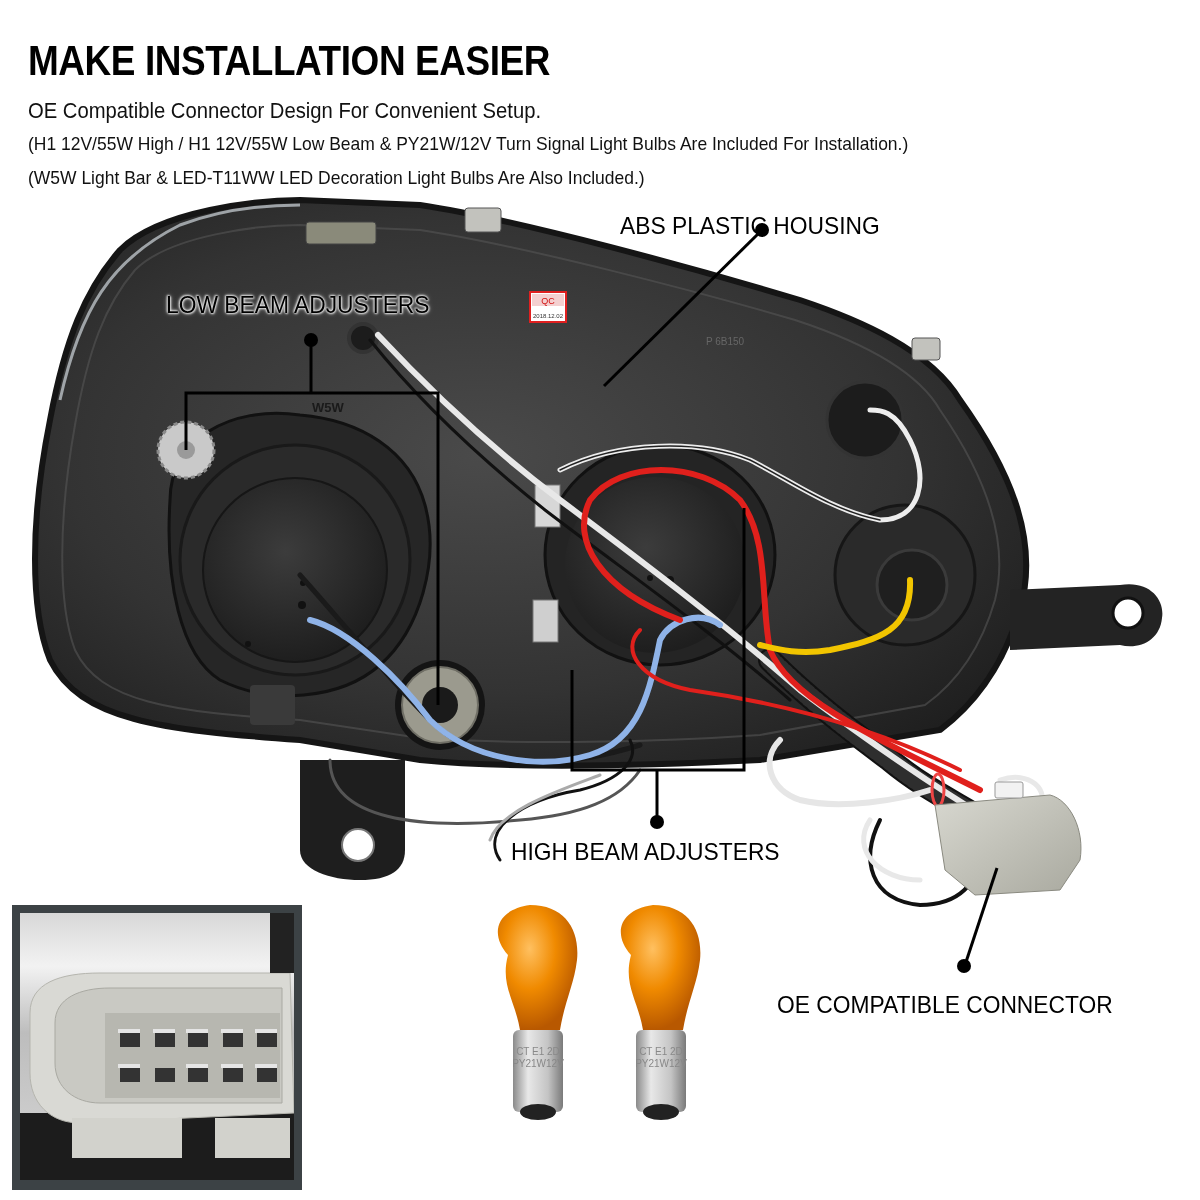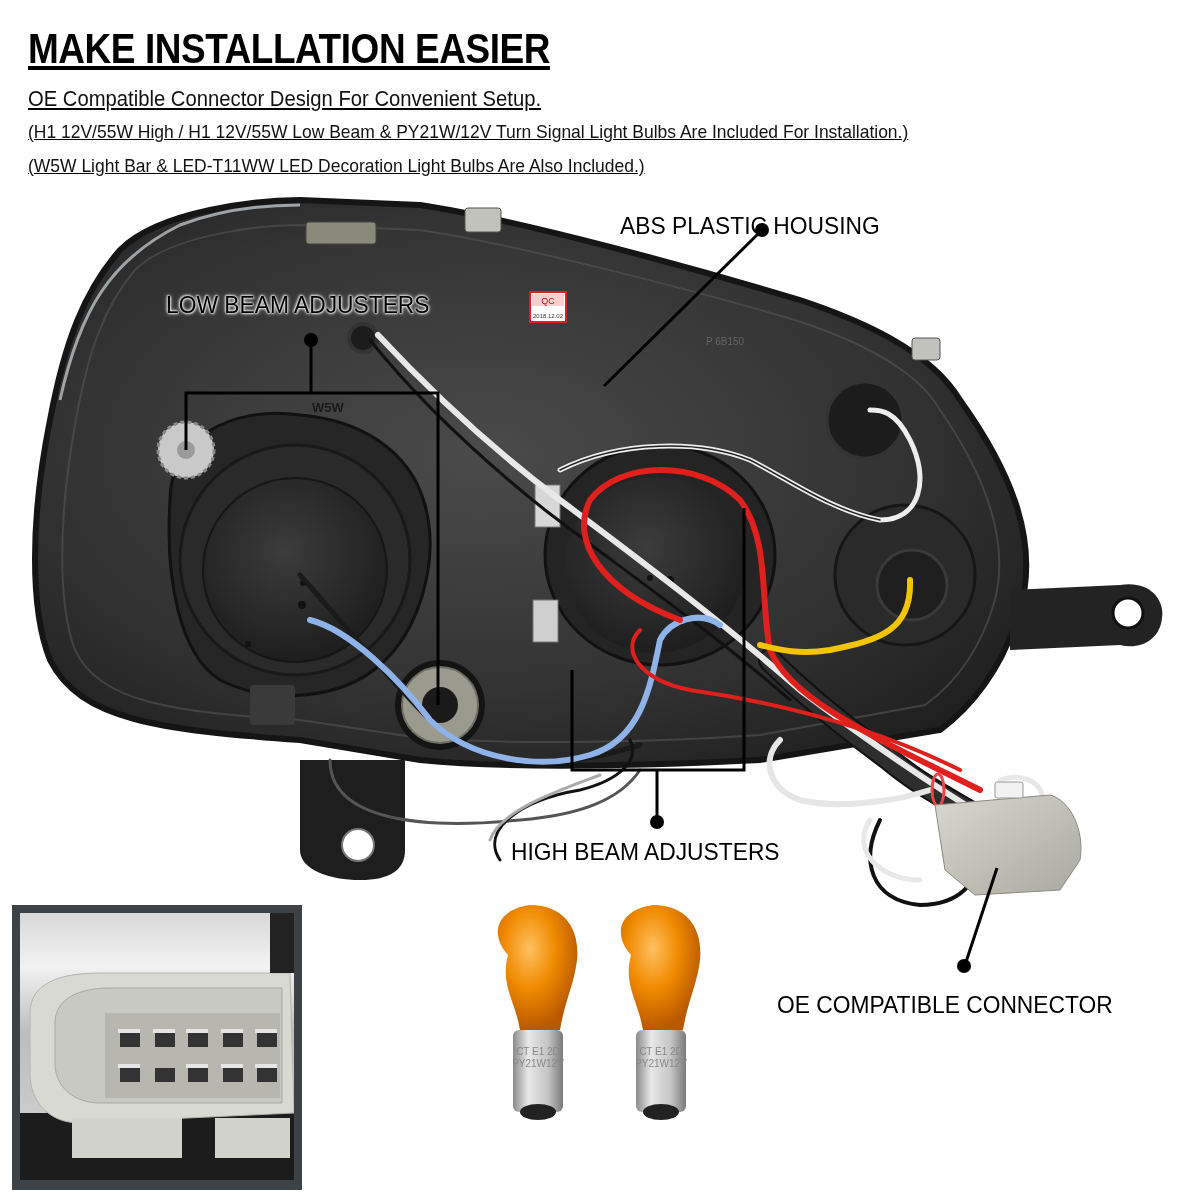--- a/index.html
+++ b/index.html
@@ -1,17 +1,17 @@
 <!DOCTYPE html>
 <html><head>
   <meta charset="utf-8">
   <style>
     html, body { margin: 0; padding: 0; background: #ffffff; }
     body { width: 1200px; height: 1200px; position: relative; overflow: hidden; font-family: "Liberation Sans", sans-serif; }
-    .header { position: absolute; left: 28px; top: 20px; text-decoration: underline; }
+    .header { position: absolute; left: 28px; top: 32px; }
     .title { font-family: "Liberation Sans", sans-serif; font-weight: bold; font-size: 42px; color: #000; letter-spacing: -0.5px; transform: scaleX(0.88); transform-origin: left; line-height: 1; margin: 8px 0 0 0; white-space: nowrap; }
     .subtitle { font-size: 22px; color: #111; margin-top: 16px; transform: scaleX(0.92); transform-origin: left; white-space: nowrap; }
     .note { font-size: 19px; color: #111; margin-top: 6px; transform: scaleX(0.92); transform-origin: left; white-space: nowrap; line-height: 28px; }
     .scene { position: absolute; left: 0; top: 0; width: 1200px; height: 1200px; }
     .callout { position: absolute; font-size: 24px; color: #000; white-space: nowrap; transform: scaleX(0.95); transform-origin: left; }
     .callout.glow { color: #000; text-shadow: 0 0 2px #fff, 0 0 3px #ddd, 0 0 5px #bbb, 1px 1px 2px #aaa, -1px -1px 2px #aaa; }
     .inset { position: absolute; left: 12px; top: 905px; width: 290px; height: 285px; background: #3c4245; }
     .inset-inner { position: absolute; left: 8px; top: 8px; right: 8px; bottom: 10px; background: linear-gradient(180deg, #d8d8d8 0%, #f2f2f2 20%, #bdbdbd 45%, #d7d7d7 100%); overflow: hidden; }
   </style>
 </head>

